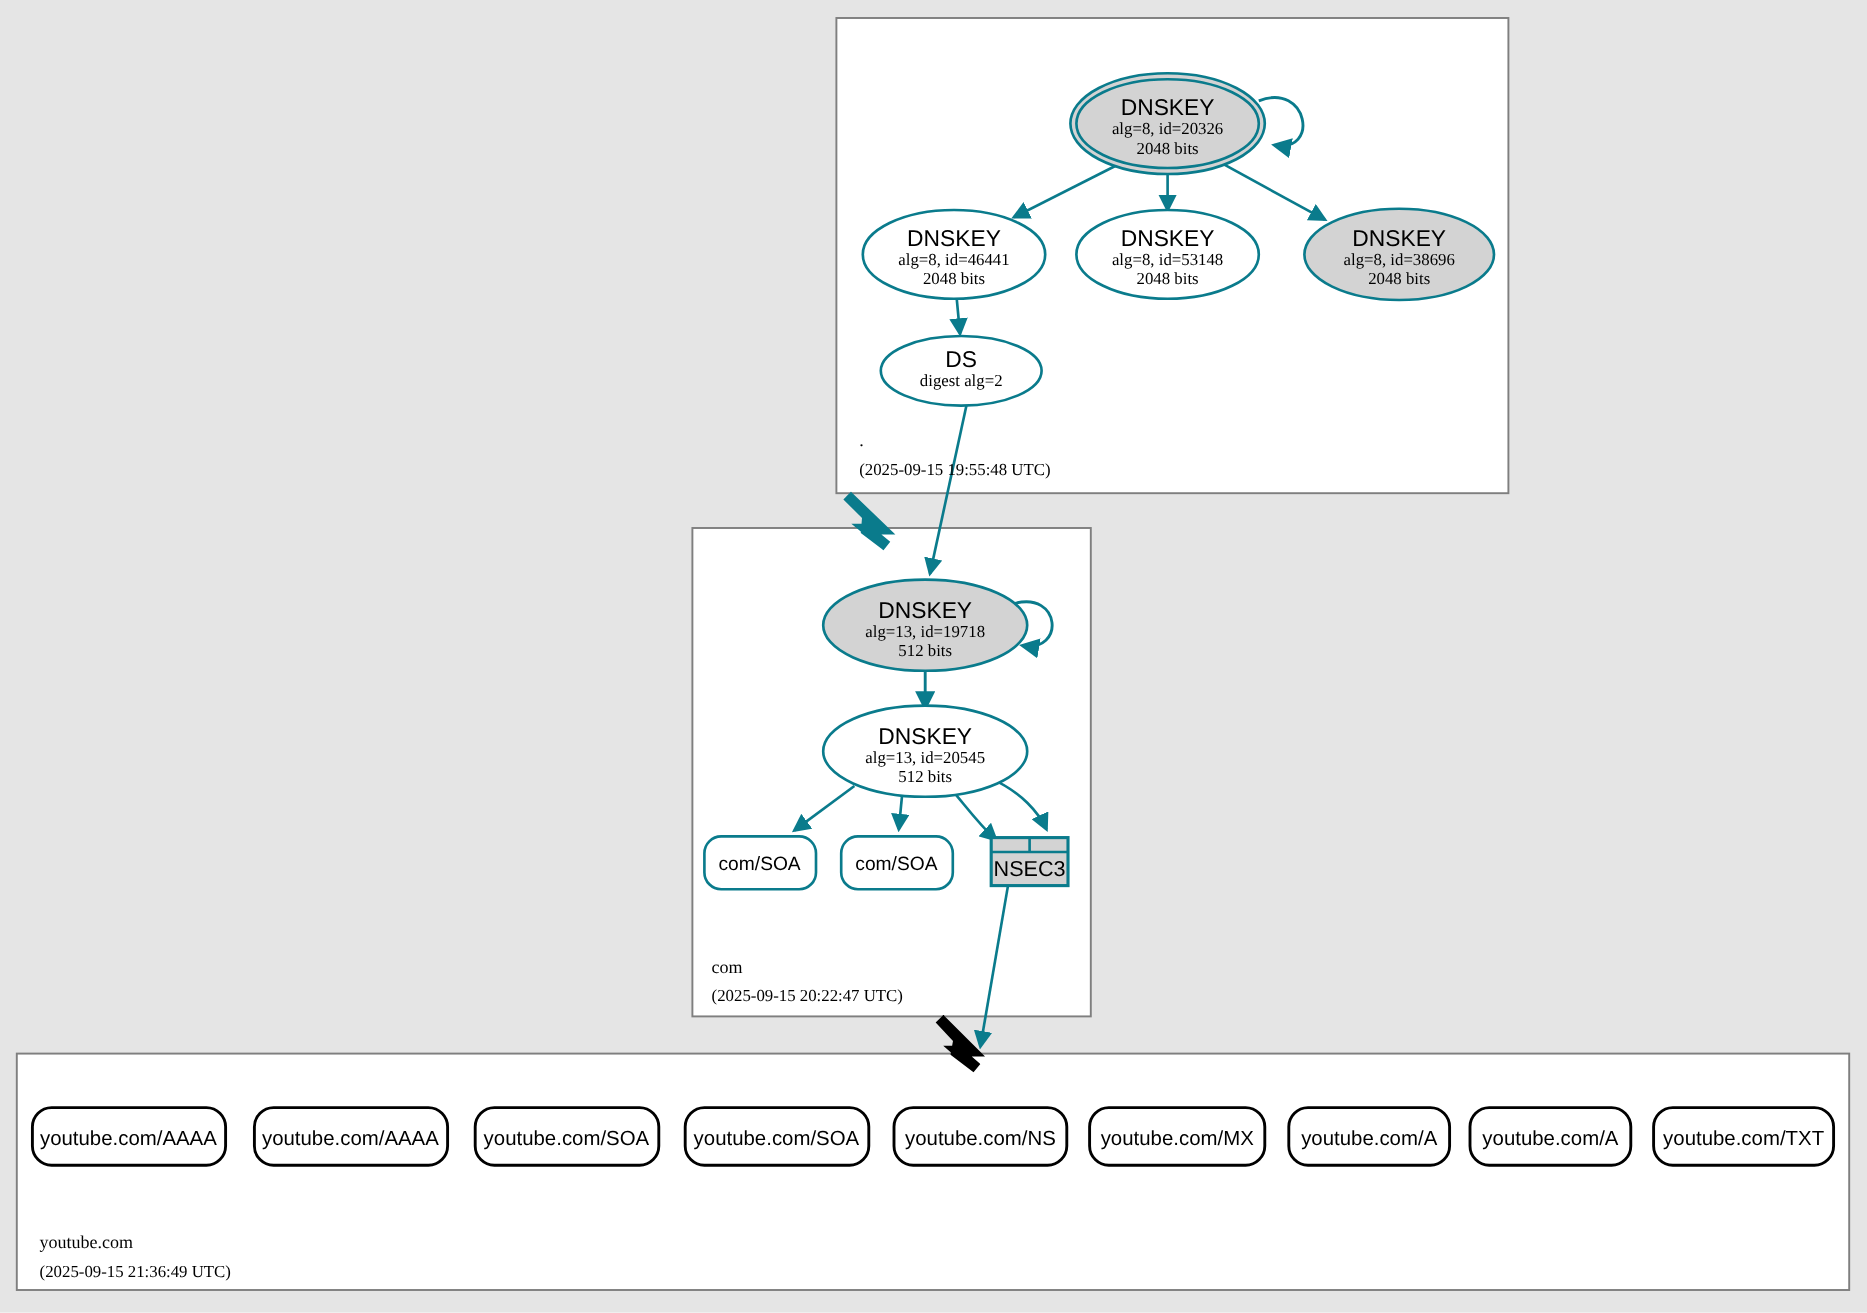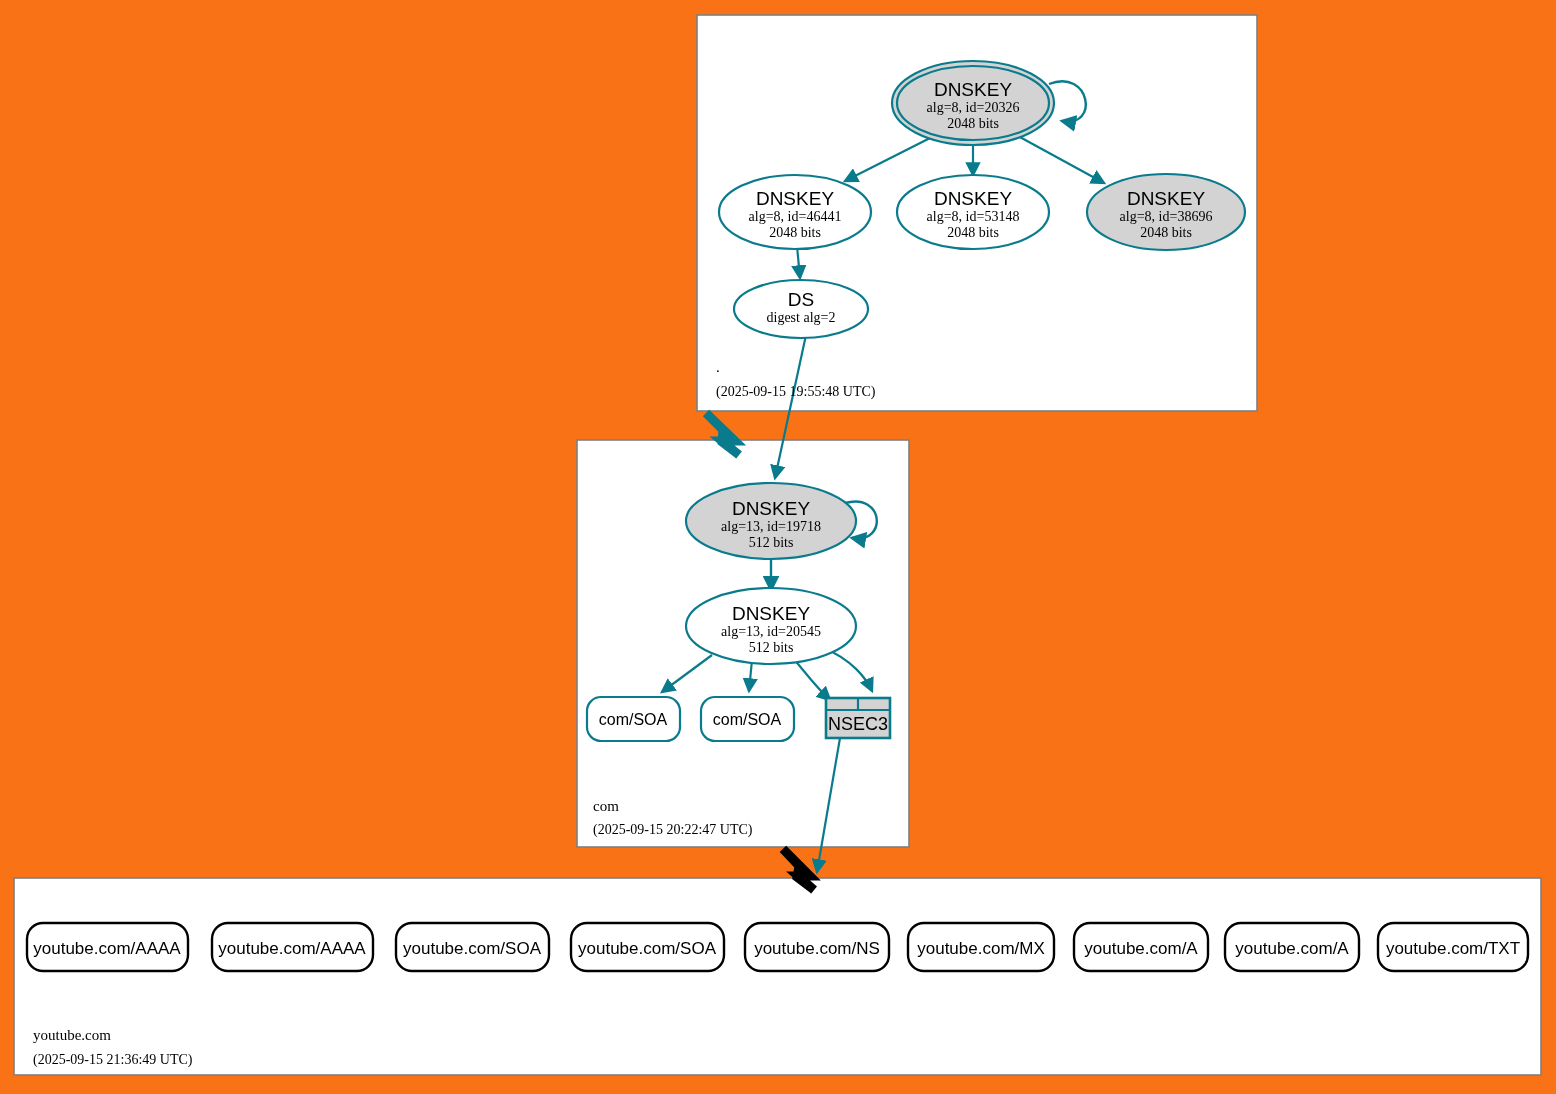--- a/index.html
+++ b/index.html
@@ -4,21 +4,21 @@
 <style>
   html, body {
     margin: 0;
     padding: 0;
     background: #ffffff;
   }
   #canvas {
     position: relative;
     width: 1556px;
     height: 1094px;
-    background: #f97316;
+    background: #e5e5e5;
     font-family: "Liberation Sans", sans-serif;
     overflow: hidden;
   }
   svg.layer {
     position: absolute;
     left: 0;
     top: 0;
     width: 1556px;
     height: 1094px;
   }

